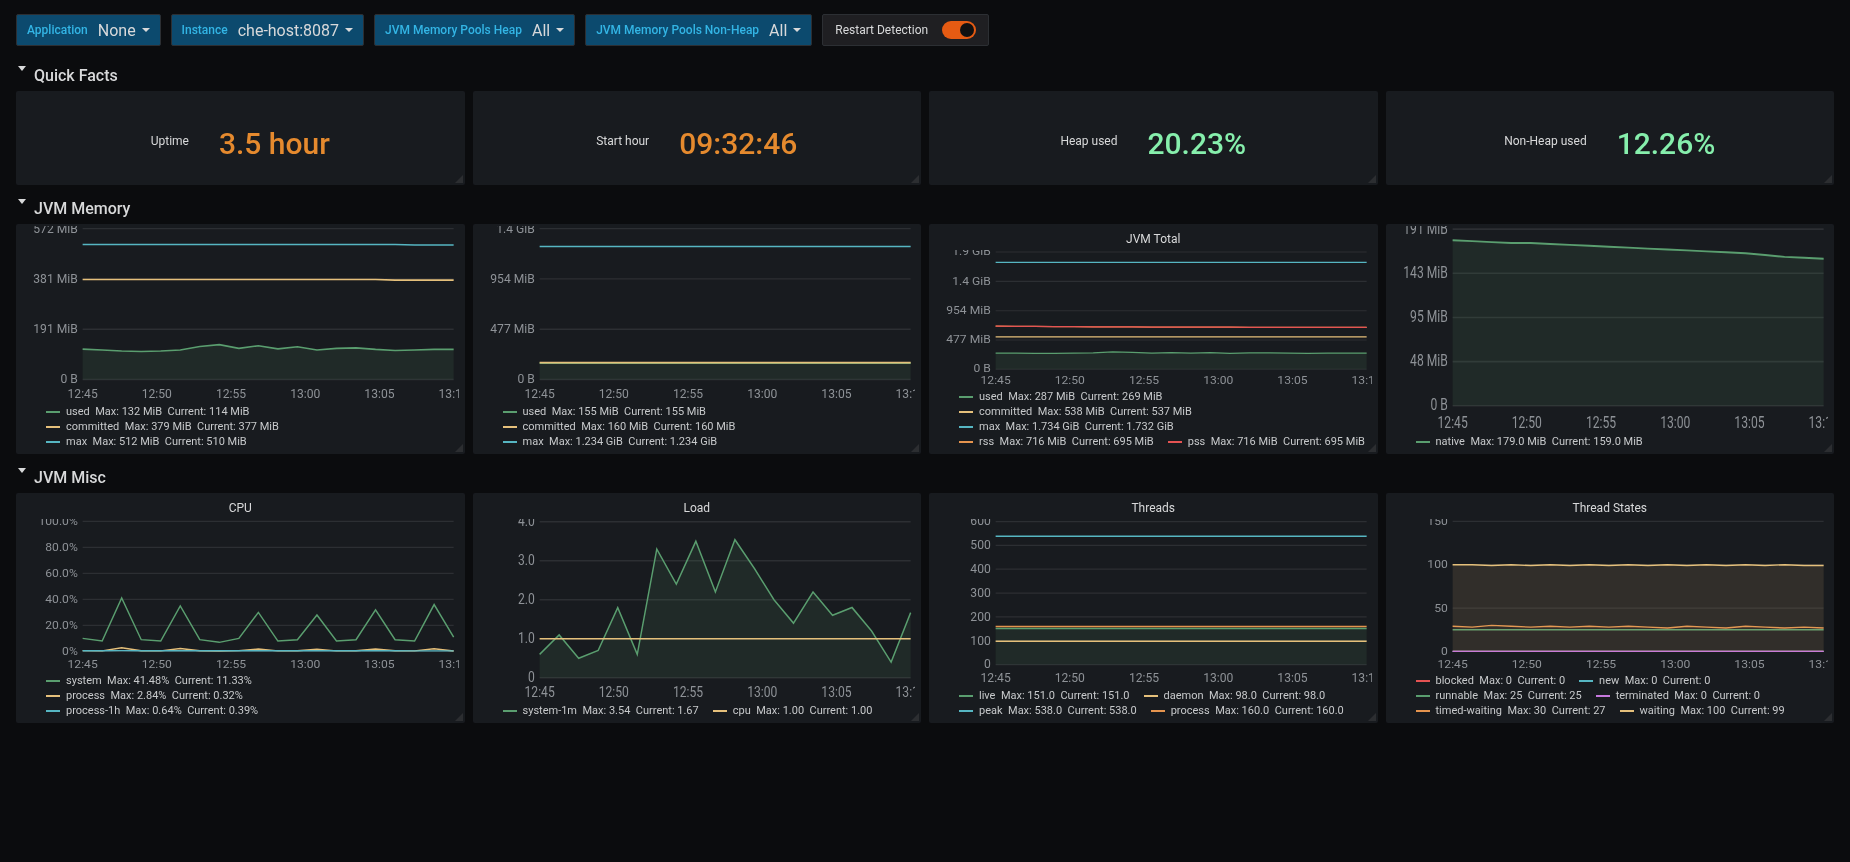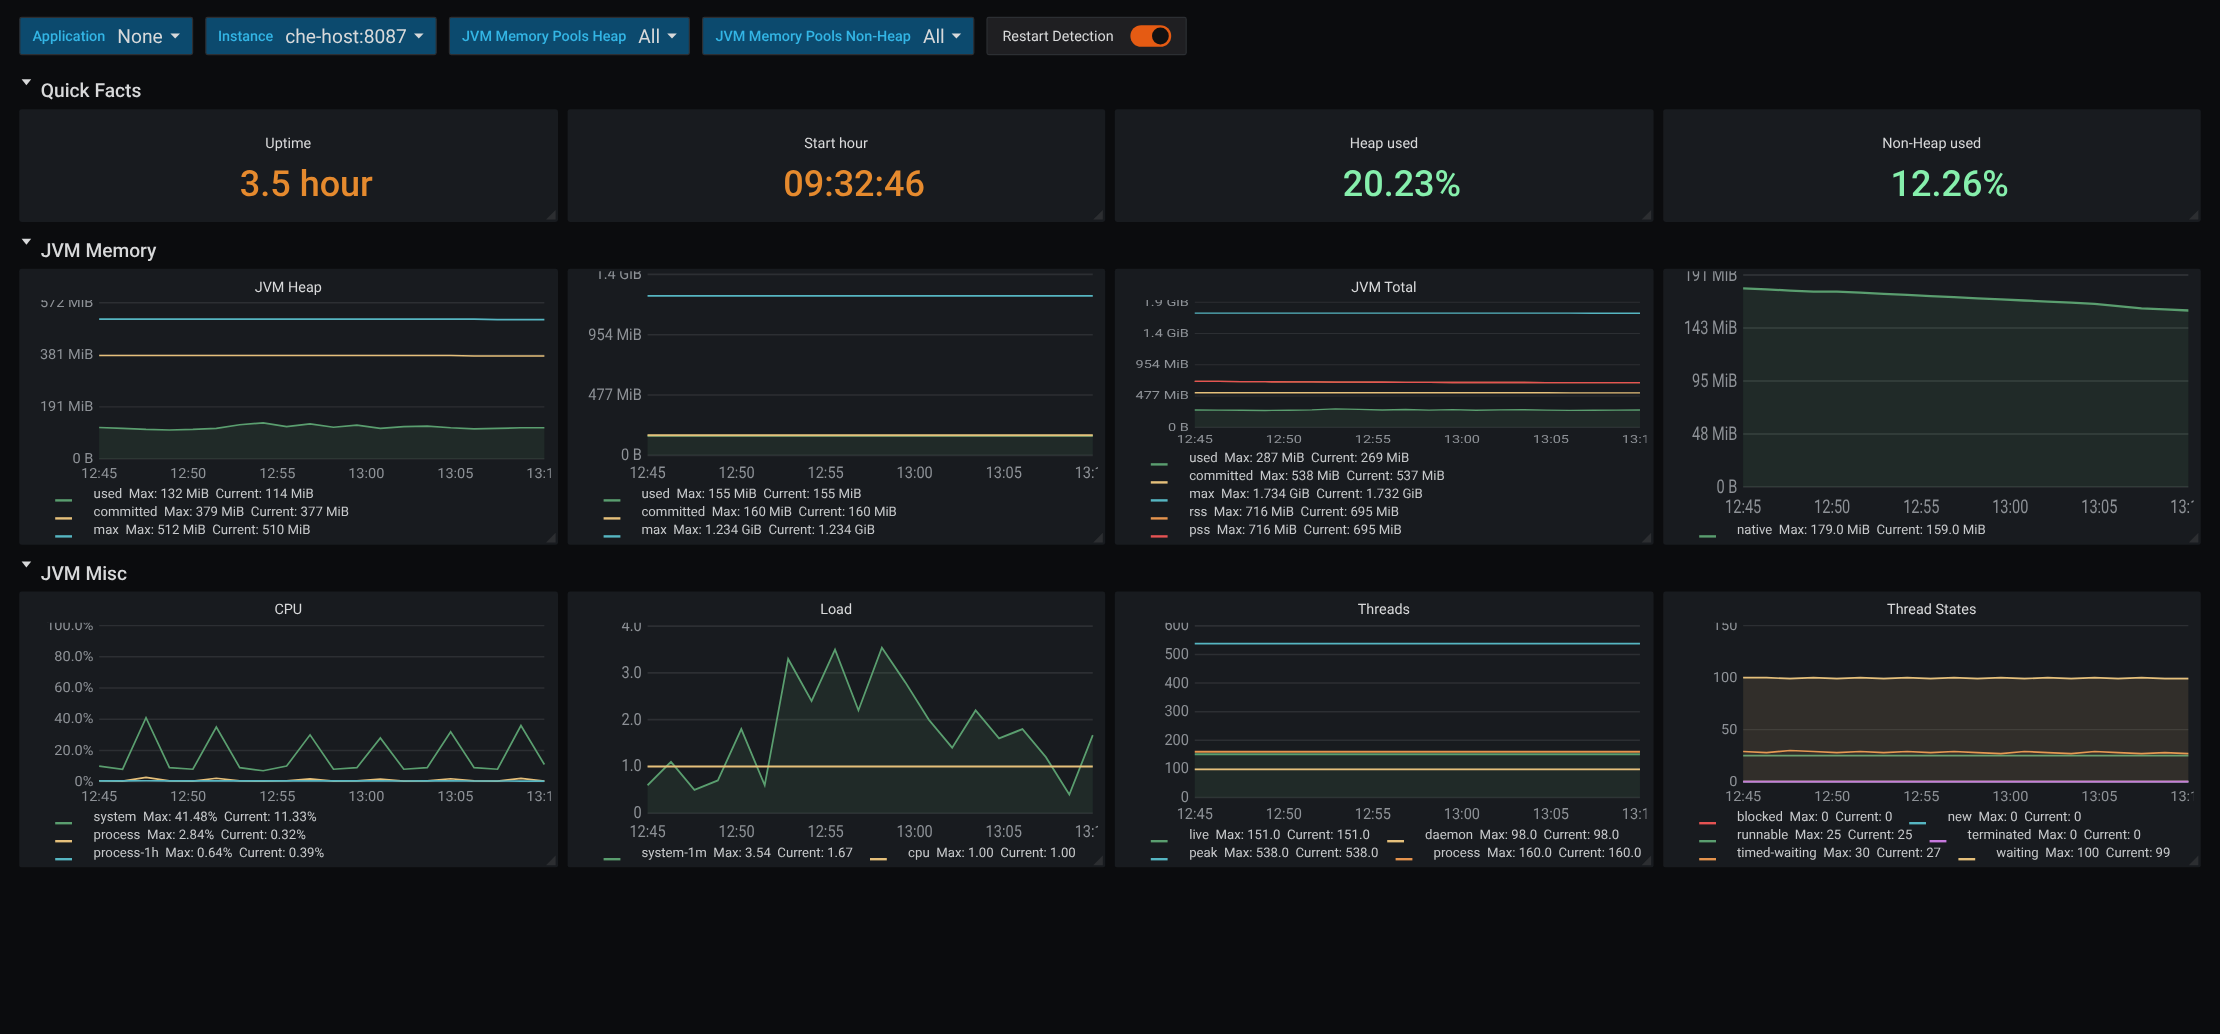--- a/index.html
+++ b/index.html
@@ -12,30 +12,30 @@
   .restart { display: flex; align-items: center; gap: 14px; background: #1f1f22; border: 1px solid #2c2f33; border-radius: 2px; height: 32px; padding: 0 12px; }
   .restart span { color: #d8d9da; font-size: 12px; }
   .switch { width: 34px; height: 18px; background: #e55b13; border-radius: 9px; position: relative; }
   .switch::after { content: ""; position: absolute; right: 2px; top: 2px; width: 14px; height: 14px; background: #111; border-radius: 50%; }
   .row-header { display: flex; gap: 8px; padding: 14px 18px 6px; font-size: 16px; font-weight: 500; color: #d8d9da; cursor: pointer; }
   .chev { width: 0; height: 0; border-left: 4px solid transparent; border-right: 4px solid transparent; border-top: 5px solid #d8d9da; }
   .grid4 { display: grid; grid-template-columns: repeat(4, 1fr); gap: 8px; padding: 0 16px; }
   .panel { background: #181b1f; border-radius: 2px; position: relative; }
   .panel .resize { position: absolute; right: 2px; bottom: 2px; width: 8px; height: 8px; opacity: 0.25; }
   .panel .resize::before { content: ""; position: absolute; right: 0; bottom: 0; width: 0; height: 0; border-right: 8px solid #666; border-top: 8px solid transparent; }
-  .stat { height: 94px; display: flex; flex-direction: column; align-items: center; justify-content: center; }
+  .stat { height: 94px; display: flex; align-items: center; justify-content: center; }
   .stat .title { color: #d8d9da; font-size: 12px; padding-top: 6px; }
   .stat .big { font-size: 30px; font-weight: 500; margin-top: 10px; margin-left: 30px; }
   .c-orange { color: #e58a2e; }
   .c-green  { color: #86efac; }
   .chart { height: 230px; display: flex; flex-direction: column; }
   .chart .title { text-align: center; font-size: 12px; padding: 8px 0 2px; color: #d8d9da; }
   .plot { flex: 1; position: relative; margin: 2px 6px 0 6px; }
   .legend { padding: 4px 8px 6px 30px; display: flex; flex-wrap: wrap; gap: 2px 14px; }
-  .leg { display: flex; align-items: flex-end; gap: 18px; font-size: 11px; color: #c7c9cb; }
+  .leg { display: flex; align-items: center; gap: 6px; font-size: 11px; color: #c7c9cb; }
   .dash { width: 14px; height: 0; border-top: 2px solid; }
   svg { position: absolute; inset: 0; width: 100%; height: 100%; }
   .axis text { fill: #8e9297; font-size: 10px; }
   .grid line { stroke: #2c2f33; stroke-width: 1; }
 </style>
 </head>
 <body>
 
 <div class="toolbar">
   <div class="tvar">
@@ -98,21 +98,20 @@
       <div class="resize"></div>
     </div>
   </div>
 
 <div class="row-header">
   <span class="chev"></span>
   <span>JVM Memory</span>
 </div>
 <div class="grid4" id="row-jvm_memory">
     <div class="panel chart">
-      <div class="title">JVM Heap</div>
       <div class="plot">
         <svg viewBox="0 0 360 130" preserveAspectRatio="none" class="axis">
           <text x="46" y="117" text-anchor="end">0 B</text>
           <text x="46" y="79.66666666666667" text-anchor="end">191 MiB</text>
           <text x="46" y="42.33333333333334" text-anchor="end">381 MiB</text>
           <text x="46" y="5" text-anchor="end">572 MiB</text>
           <g class="grid">
             <line x1="50" x2="356" y1="114" y2="114"></line>
             <line x1="50" x2="356" y1="76.66666666666667" y2="76.66666666666667"></line>
             <line x1="50" x2="356" y1="39.33333333333334" y2="39.33333333333334"></line>

